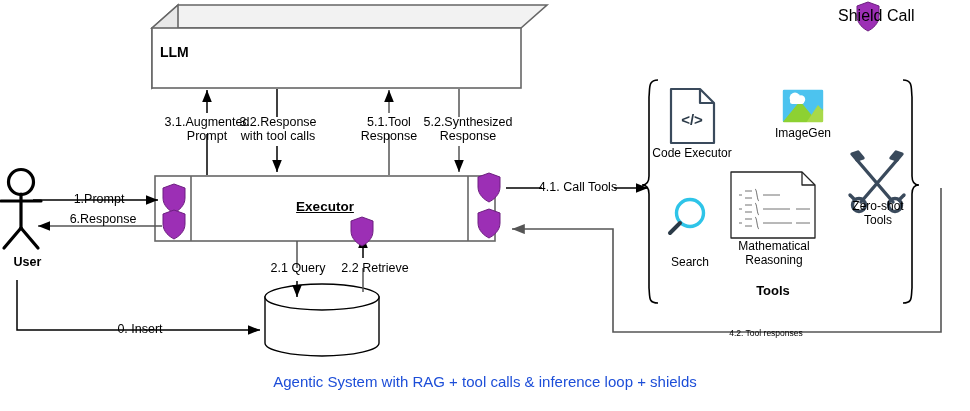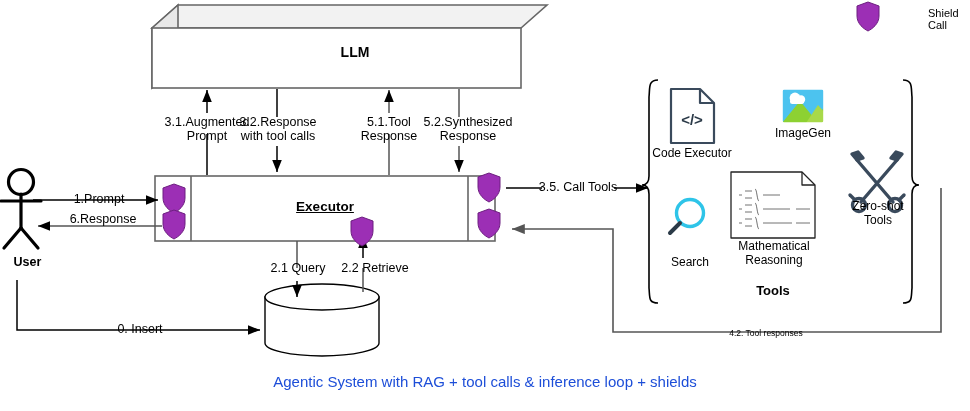--- a/index.html
+++ b/index.html
@@ -32,21 +32,21 @@
     width:970px;
     left:0;
     top:373px;
     text-align:center;
     font-size:15px;
     color:#1d4ed8;
   }
   .llm-title{
     position:absolute;
     left:160px;top:44px;width:390px;
-    text-align:center;
+    text-align:left;
     font-size:14px;font-weight:bold;
   }
   .exec-title{
     position:absolute;
     left:180px;top:199px;width:290px;
     text-align:center;
     font-size:13.5px;font-weight:bold;text-decoration:underline;
   }
   .mem-title{
     position:absolute;
@@ -60,22 +60,22 @@
     text-align:center;
     font-size:13px;font-weight:bold;
   }
   .user-title{
     position:absolute;
     left:0px;top:255px;width:55px;
     text-align:center;
     font-size:12.5px;font-weight:bold;
   }
   .legend-txt{
-    position:absolute;left:928px;top:7px;
-    font-size:11px;
+    position:absolute;left:838px;top:7px;
+    font-size:16px;
   }
 </style>
 </head>
 <body>
 
 <div id="stage">
 
   <svg class="layer">
     <defs>
       <marker id="ah" markerWidth="9" markerHeight="9" refX="8" refY="3.2" orient="auto">
@@ -239,21 +239,21 @@
   <div class="lbl" style="left:399px;top:115px;width:138px;">5.2.Synthesized
 Response</div>
 
   <div class="lbl" style="left:55px;top:192px;width:88px;">1.Prompt</div>
   <div class="lbl" style="left:53px;top:212px;width:100px;">6.Response</div>
   <div class="lbl" style="left:85px;top:322px;width:110px;">0. Insert</div>
 
   <div class="lbl" style="left:258px;top:261px;width:80px;">2.1 Query</div>
   <div class="lbl" style="left:330px;top:261px;width:90px;">2.2 Retrieve</div>
 
-  <div class="lbl" style="left:538px;top:180px;width:80px;">3.5. Call Tools</div>
+  <div class="lbl" style="left:538px;top:180px;width:80px;">4.1. Call Tools</div>
   <div class="lbl sm" style="left:711px;top:326px;width:110px;">4.2. Tool responses</div>
 
   <div class="lbl tool" style="left:647px;top:146px;width:90px;">Code Executor</div>
   <div class="lbl tool" style="left:761px;top:126px;width:84px;">ImageGen</div>
   <div class="lbl tool" style="left:655px;top:255px;width:70px;">Search</div>
   <div class="lbl tool" style="left:722px;top:239px;width:104px;">Mathematical
 Reasoning</div>
   <div class="lbl tool" style="left:838px;top:199px;width:80px;">Zero-shot
 Tools</div>
 

